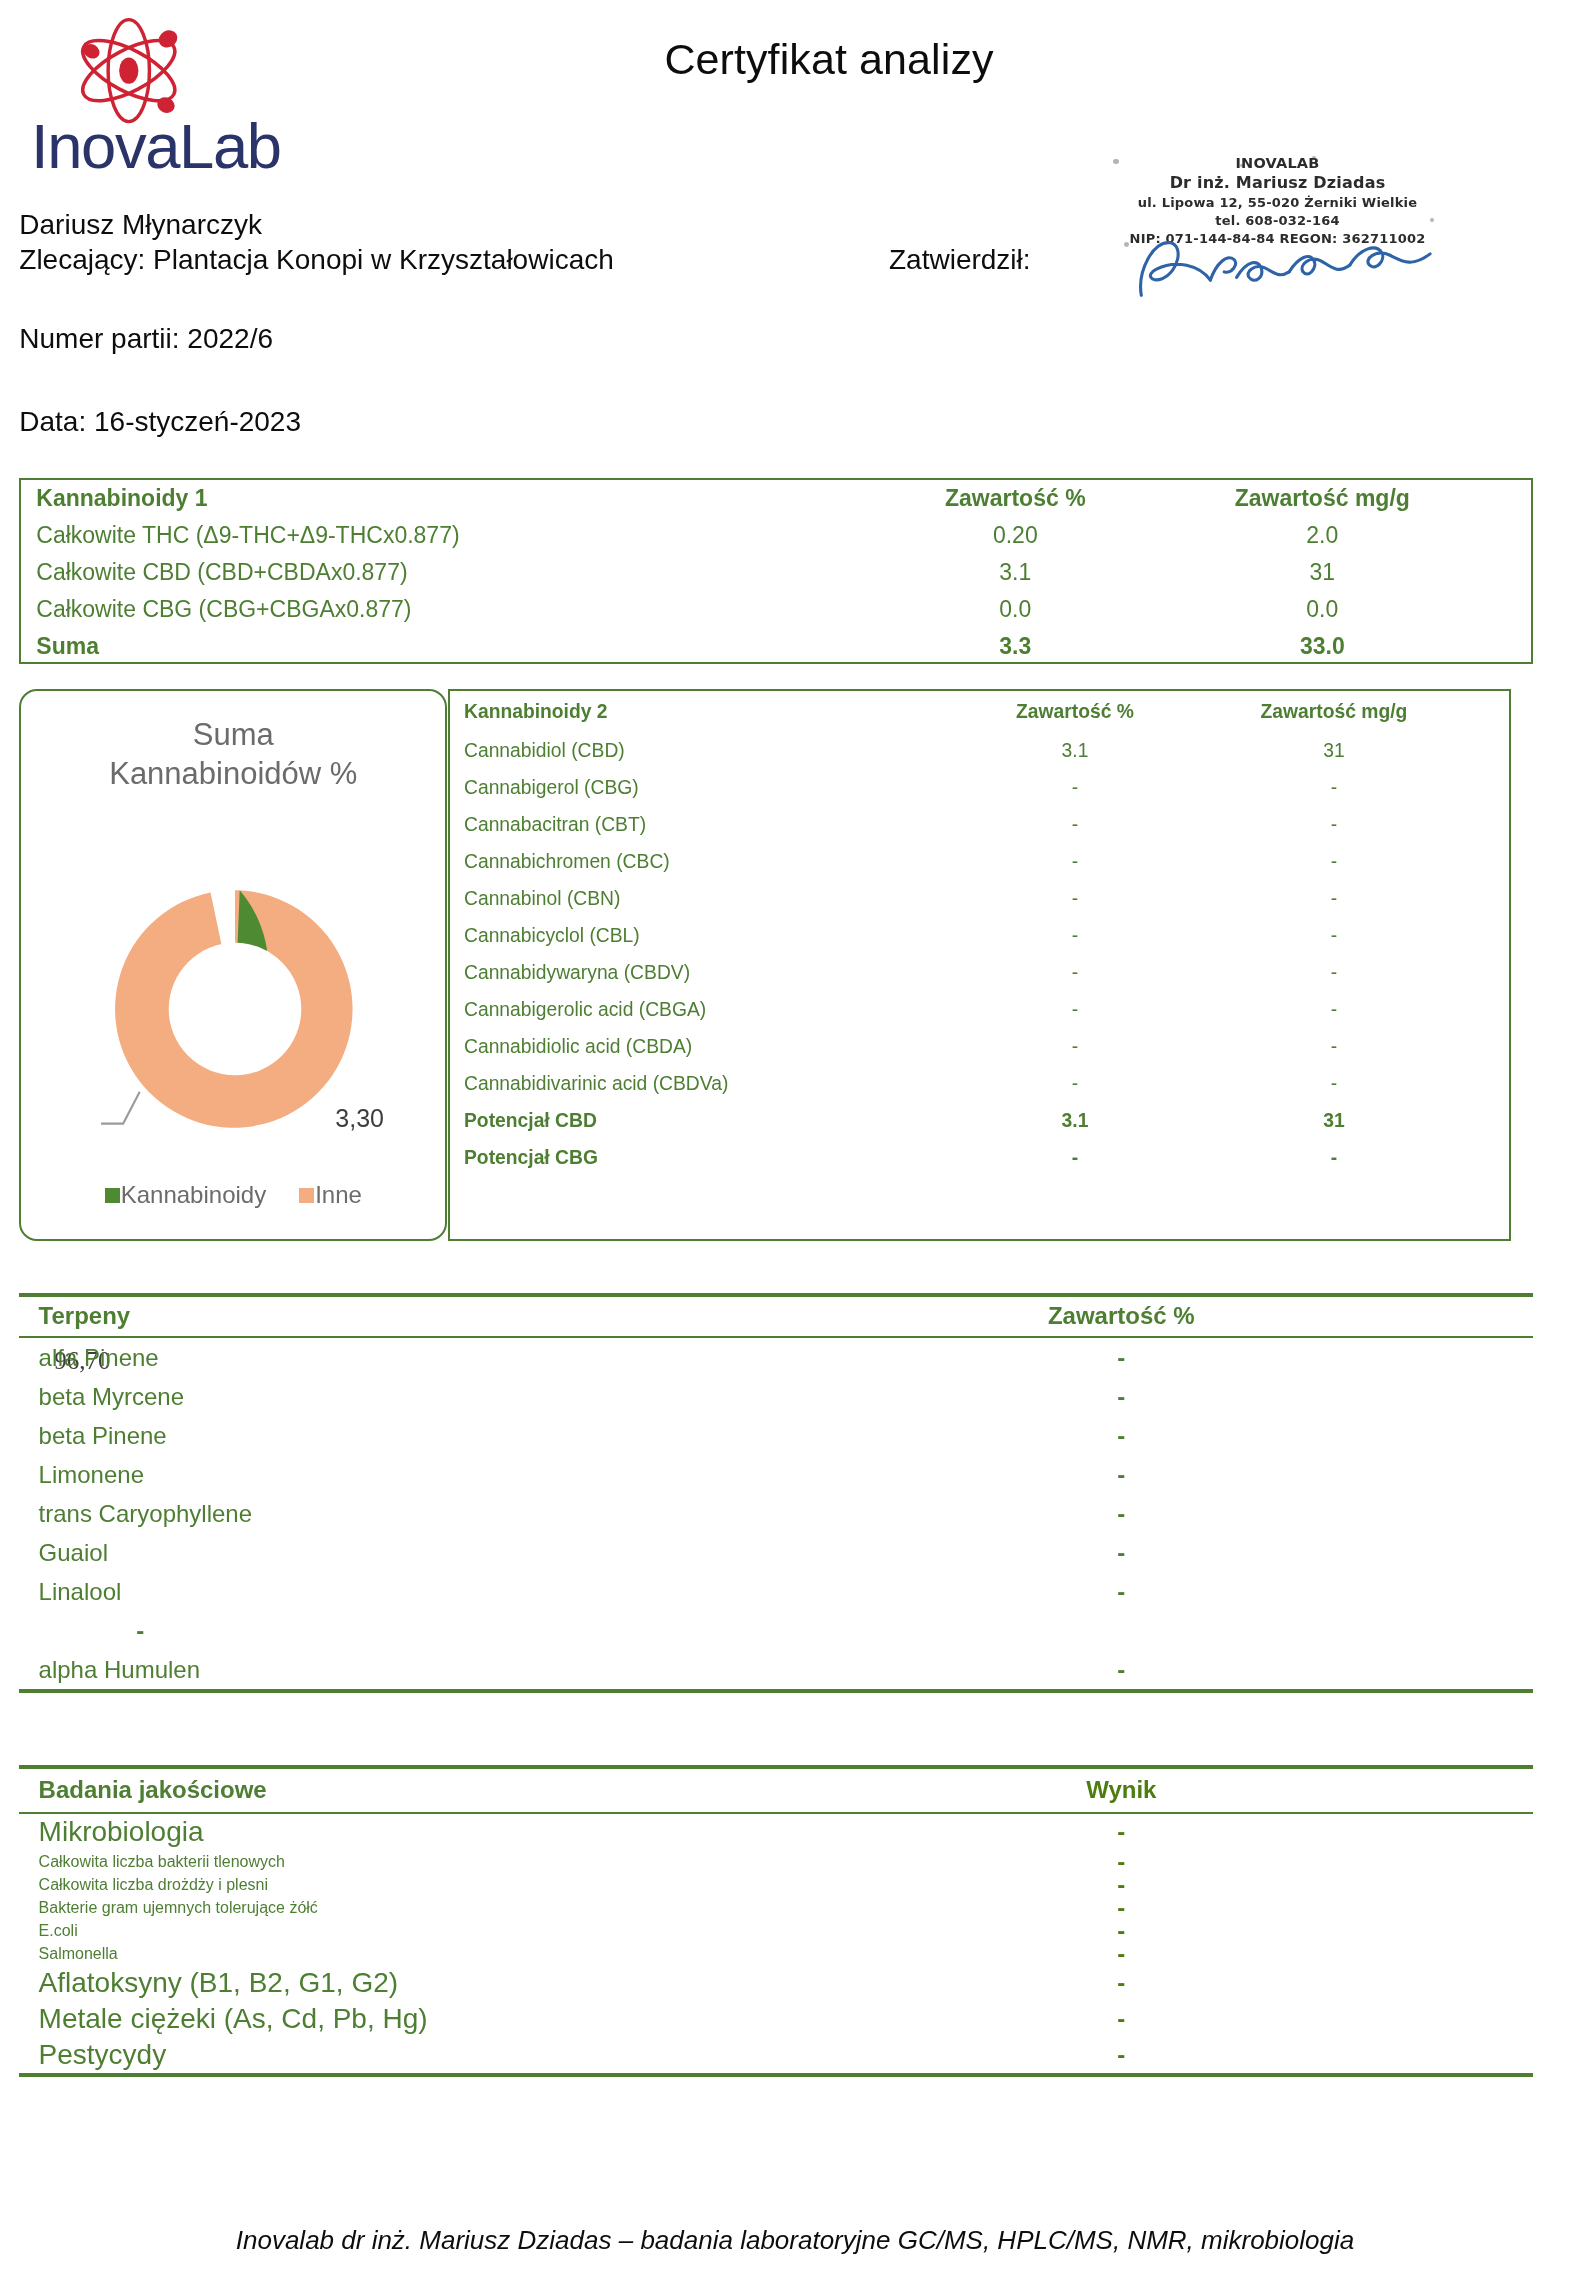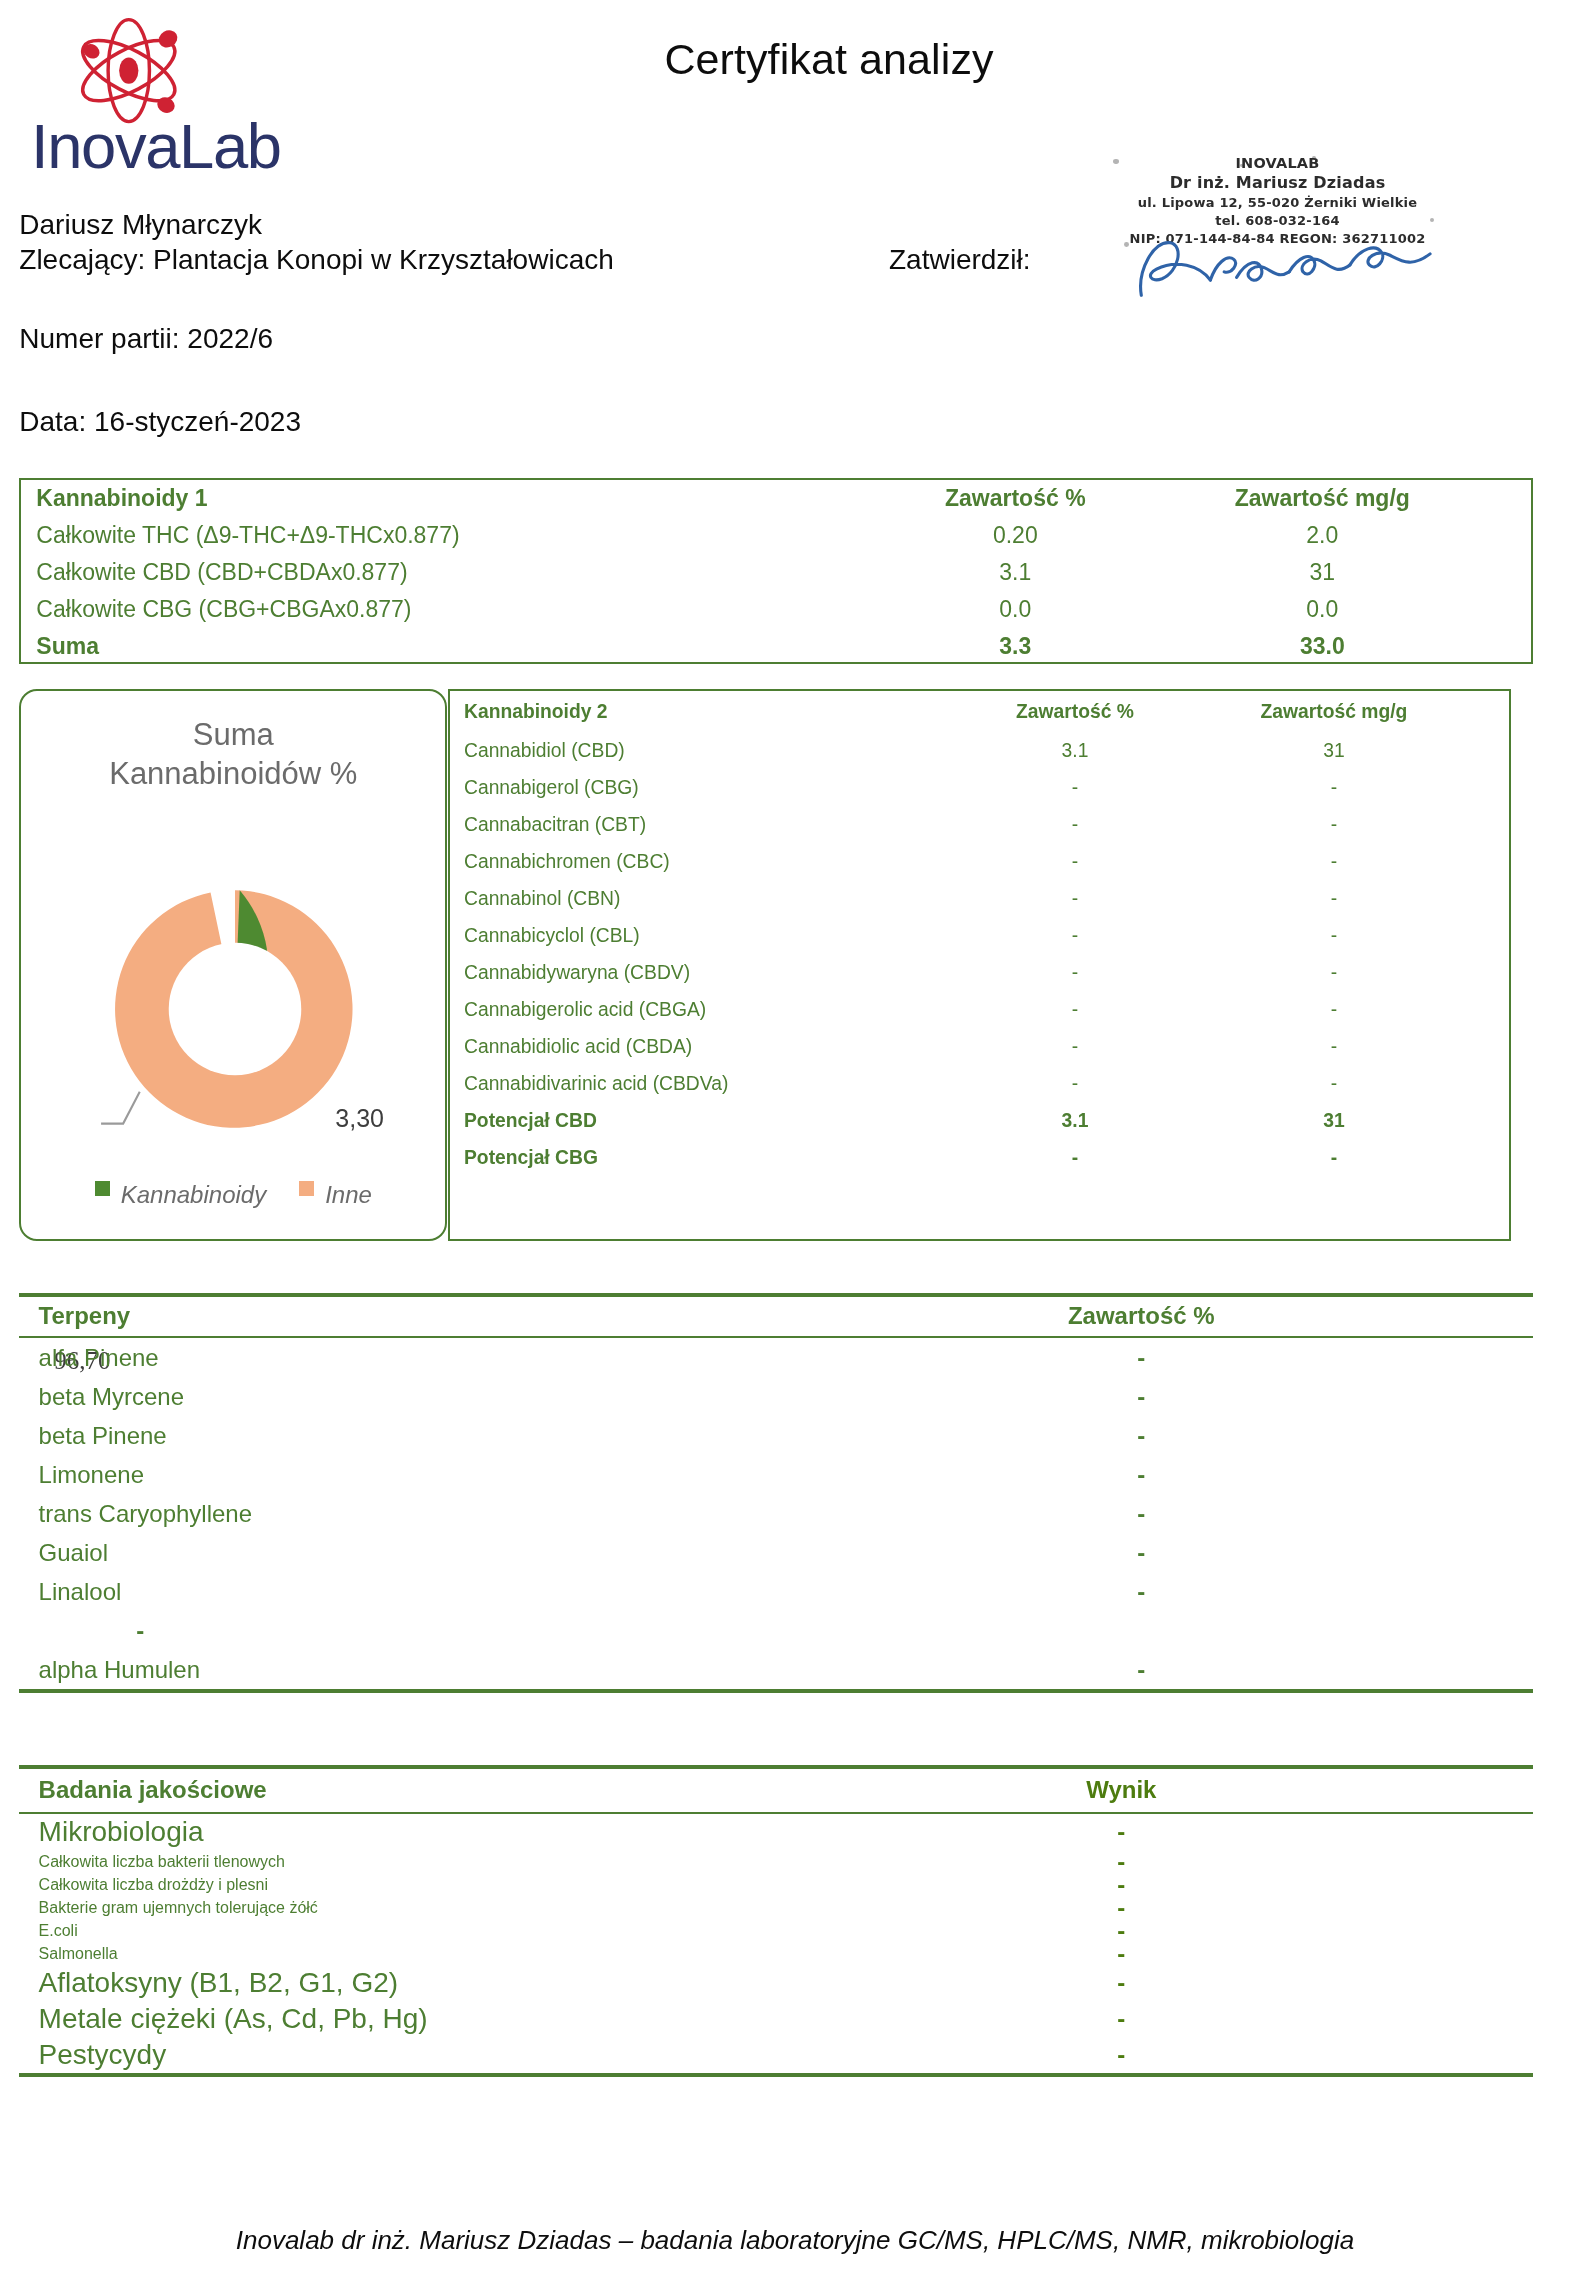--- a/index.html
+++ b/index.html
@@ -62,21 +62,21 @@
   .chart-title{
     position:absolute;left:0;right:0;top:23.5px;text-align:center;
     font-size:31px;line-height:39px;color:#6b6b6b;
   }
   .donut-wrap{position:absolute;left:0;top:173px;width:428px;height:290px;}
   .donut-wrap svg{display:block;}
   .lbl-big{position:absolute;font-size:25px;color:#3d3d3d;}
   #lbl-green{left:314px;top:240px;}
   #lbl-peach{left:33px;top:483px;font-family:Liberation Serif, serif;}
   .legend{position:absolute;left:0;right:0;bottom:30px;display:flex;justify-content:center;gap:33px;align-items:center;}
-  .leg-item{display:flex;gap:11px;font-style:italic;}
+  .leg-item{display:flex;align-items:center;gap:1px;}
   .leg-sw{width:15px;height:15px;display:inline-block;}
   .leg-lbl{font-size:24px;color:#6b6b6b;}
 
   
   #table2{left:448px;top:689px;width:1063px;height:552px;}
   #table2 .row{height:37px;}
   #table2 .c-name{width:511px;padding-left:14px;box-sizing:border-box;font-size:19.3px;color:#4d7e32;}
   #table2 .c-v1{width:228px;font-size:19.3px;color:#4d7e32;}
   #table2 .c-v2{width:290px;font-size:19.3px;color:#4d7e32;}
   #table2 .hdr{height:41px;}
@@ -89,21 +89,21 @@
   .rule.thin{height:2.8px;}
   .r-row{display:flex;align-items:center;}
   .r-name{flex:0 0 auto;padding-left:19.3px;box-sizing:border-box;}
   .r-val{flex:0 0 auto;text-align:center;}
 
   #terpeny{left:19.3px;top:1293px;width:1514px;}
   #terpeny .r-name{width:981px;font-size:24px;color:#4d7e32;}
   #terpeny .r-val{width:242px;font-size:24px;color:#4d7e32;font-weight:bold;}
   #terpeny .hdr .r-name,#terpeny .hdr .r-val{font-weight:bold;}
   #terpeny .hdr{height:41px;}
-  #terpeny .r-row{height:39px;gap:20px;}
+  #terpeny .r-row{height:39px;}
 
   #jakosc{left:19.3px;top:1765px;width:1514px;}
   #jakosc .r-name{width:981px;color:#4d7e32;}
   #jakosc .r-val{width:242px;font-size:24px;color:#4d7c0f;font-weight:bold;}
   #jakosc .hdr{height:43px;}
   #jakosc .hdr .r-name{font-size:24px;font-weight:bold;}
   #jakosc .hdr .r-val{font-size:24px;font-weight:bold;}
   #jakosc .big{height:36px;}
   #jakosc .big .r-name{font-size:28px;font-weight:normal;}
   #jakosc .small{height:23px;}

